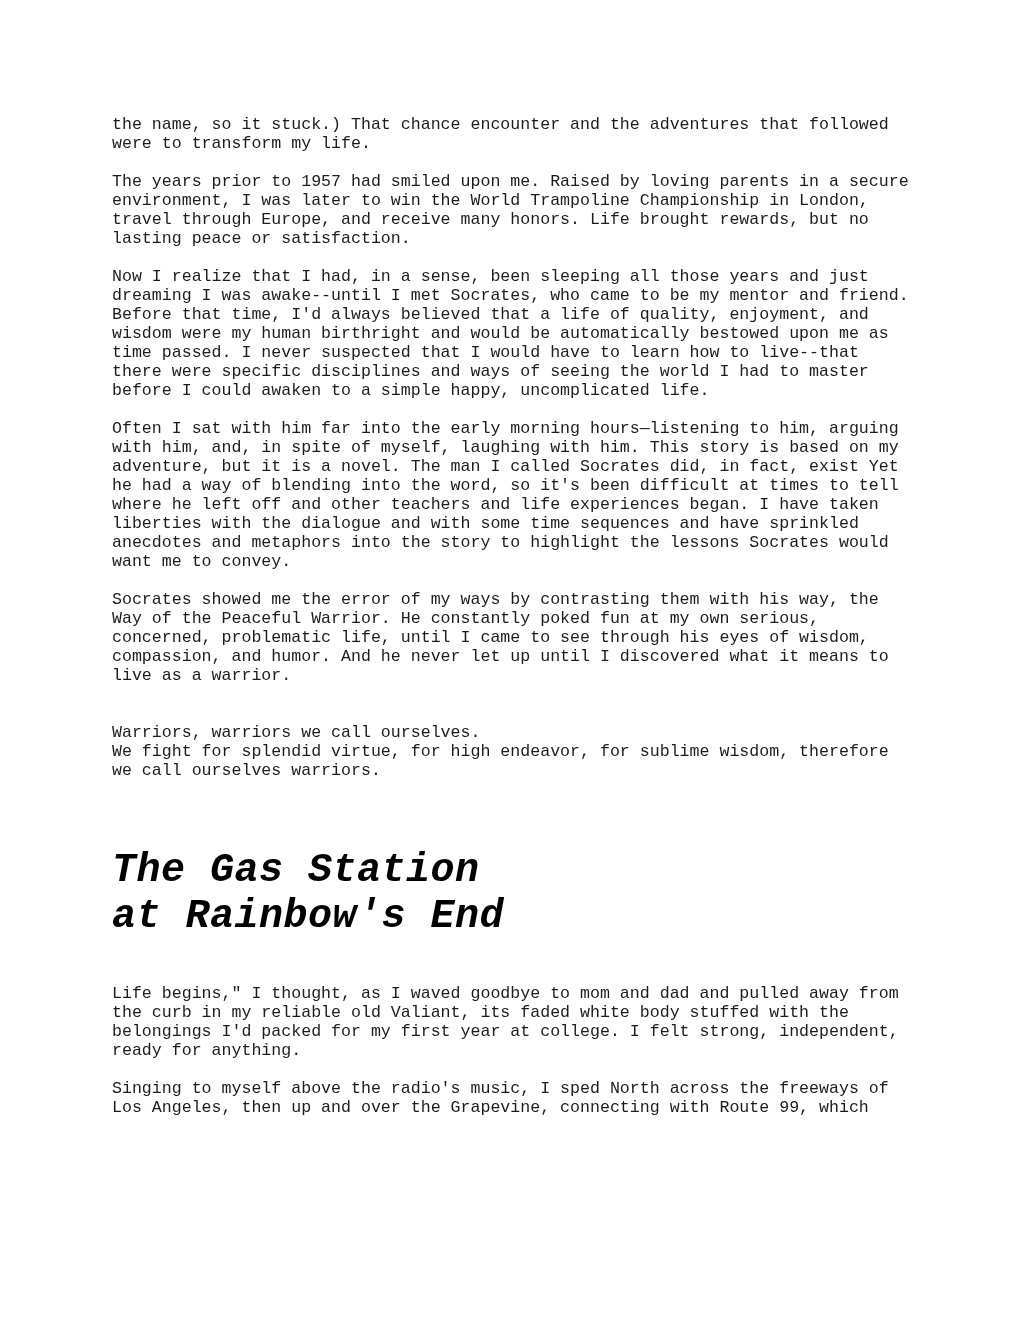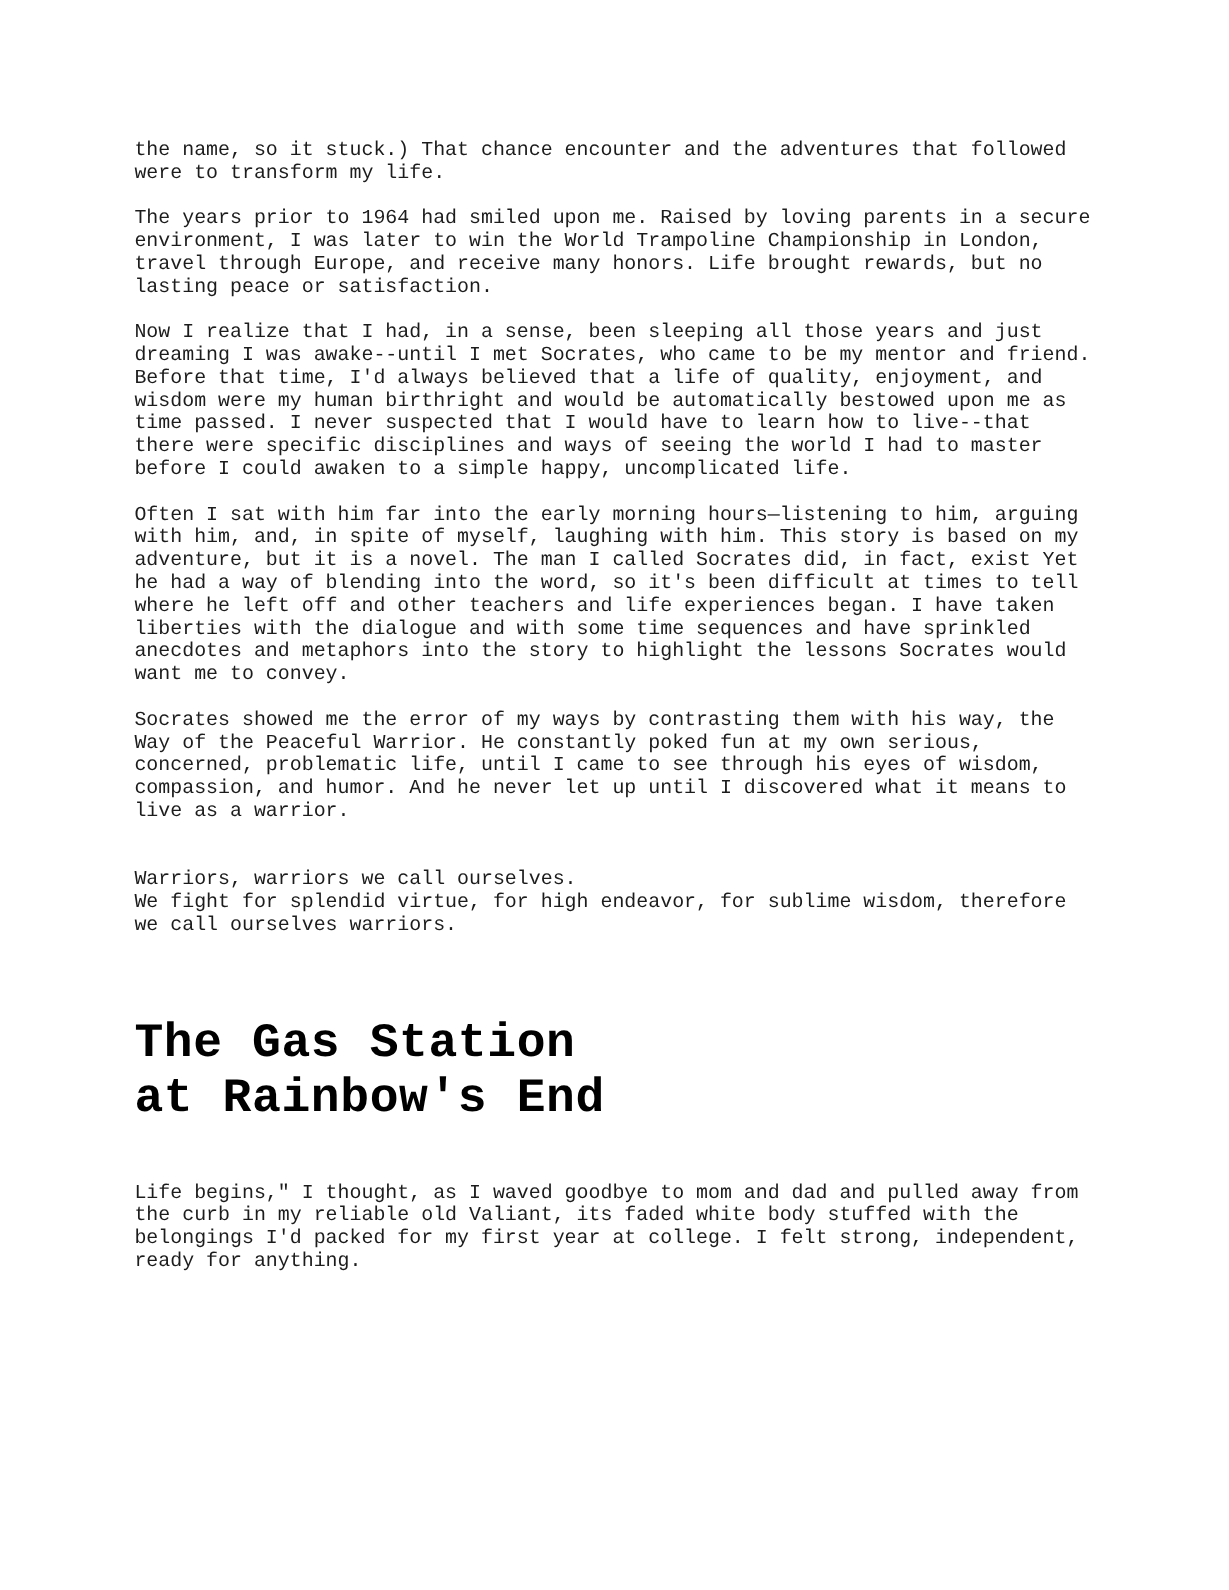--- a/index.html
+++ b/index.html
@@ -31,29 +31,30 @@
   }
   .chapter-heading {
     font-family: "Liberation Mono", "DejaVu Sans Mono", monospace;
     font-size: 40px;
     line-height: 46px;
     font-weight: 700;
     color: #000000;
     margin: 68px 0 44px 0;
     white-space: pre;
     letter-spacing: 0.5px;
+    font-style: italic;
   }
 </style>
 </head>
 <body>
 
 <div class="page">
   <p>the name, so it stuck.) That chance encounter and the adventures that followed
 were to transform my life.</p>
-  <p>The years prior to 1964 had smiled upon me. Raised by loving parents in a secure
+  <p>The years prior to 1957 had smiled upon me. Raised by loving parents in a secure
 environment, I was later to win the World Trampoline Championship in London,
 travel through Europe, and receive many honors. Life brought rewards, but no
 lasting peace or satisfaction.</p>
   <p>Now I realize that I had, in a sense, been sleeping all those years and just
 dreaming I was awake--until I met Socrates, who came to be my mentor and friend.
 Before that time, I'd always believed that a life of quality, enjoyment, and
 wisdom were my human birthright and would be automatically bestowed upon me as
 time passed. I never suspected that I would have to learn how to live--that
 there were specific disciplines and ways of seeing the world I had to master
 before I could awaken to a simple happy, uncomplicated life.</p>
@@ -72,13 +73,15 @@
 live as a warrior.</p>
   <p class="poem">Warriors, warriors we call ourselves.
 We fight for splendid virtue, for high endeavor, for sublime wisdom, therefore
 we call ourselves warriors.</p>
   <h1 class="chapter-heading">The Gas Station
 at Rainbow's End</h1>
   <p>Life begins," I thought, as I waved goodbye to mom and dad and pulled away from
 the curb in my reliable old Valiant, its faded white body stuffed with the
 belongings I'd packed for my first year at college. I felt strong, independent,
 ready for anything.</p>
+  <p>Singing to myself above the radio's music, I sped North across the freeways of
+Los Angeles, then up and over the Grapevine, connecting with Route 99, which</p>
 </div>
 
 </body></html>

